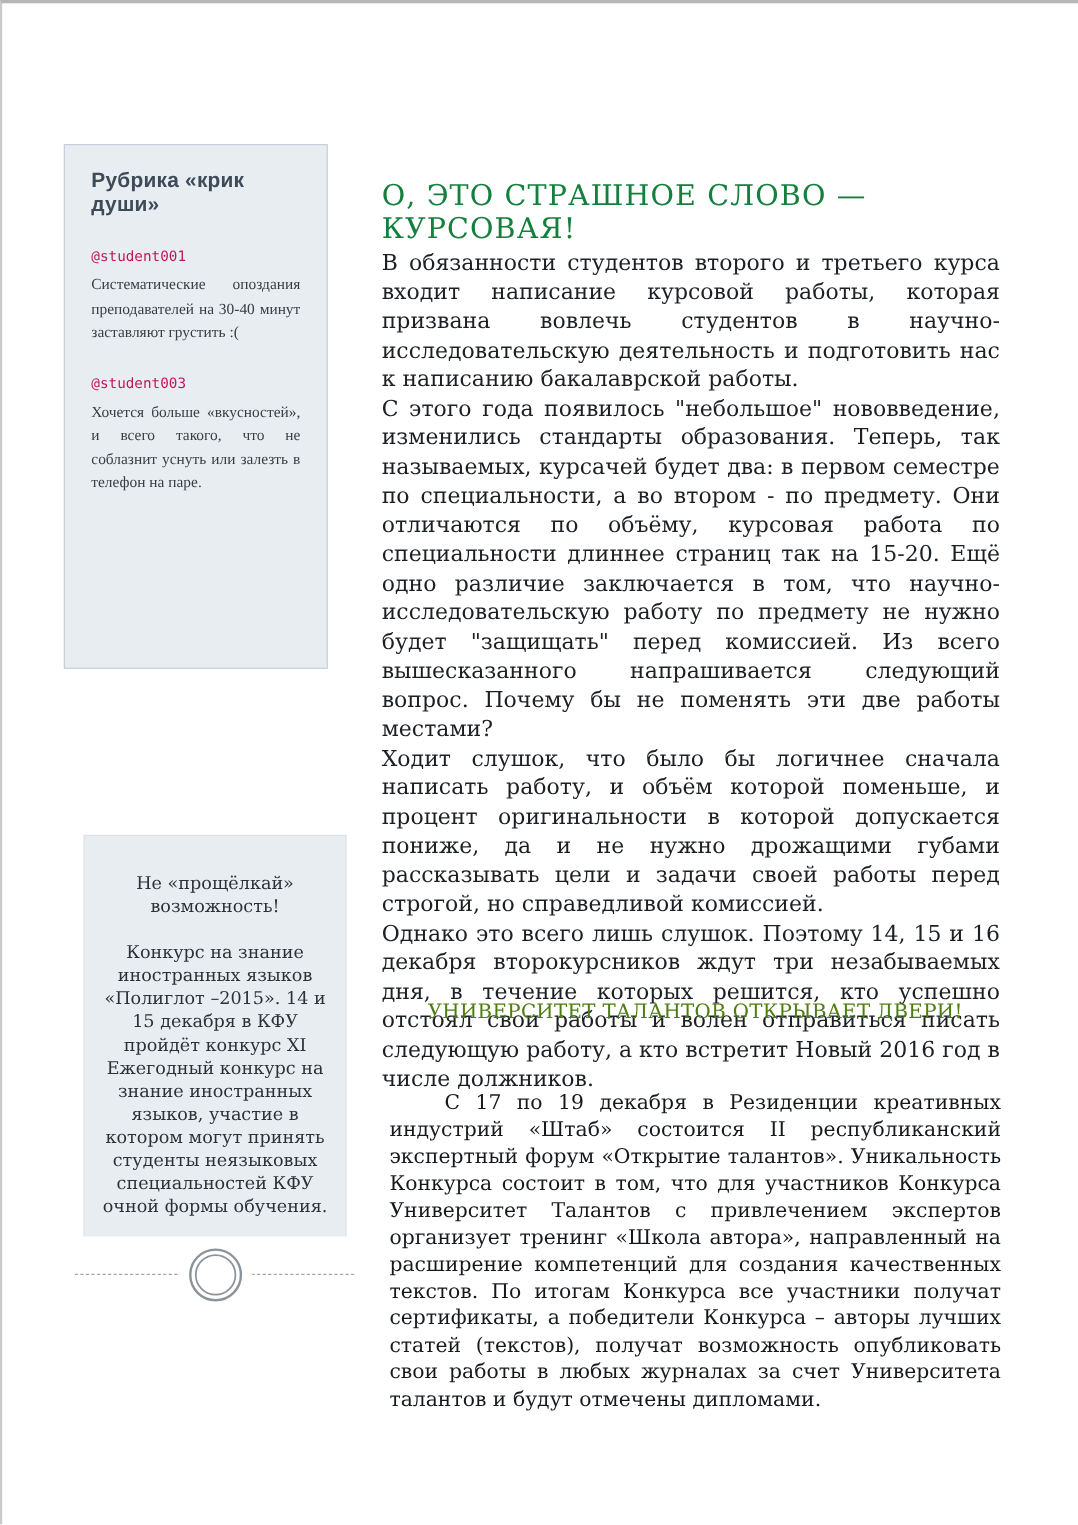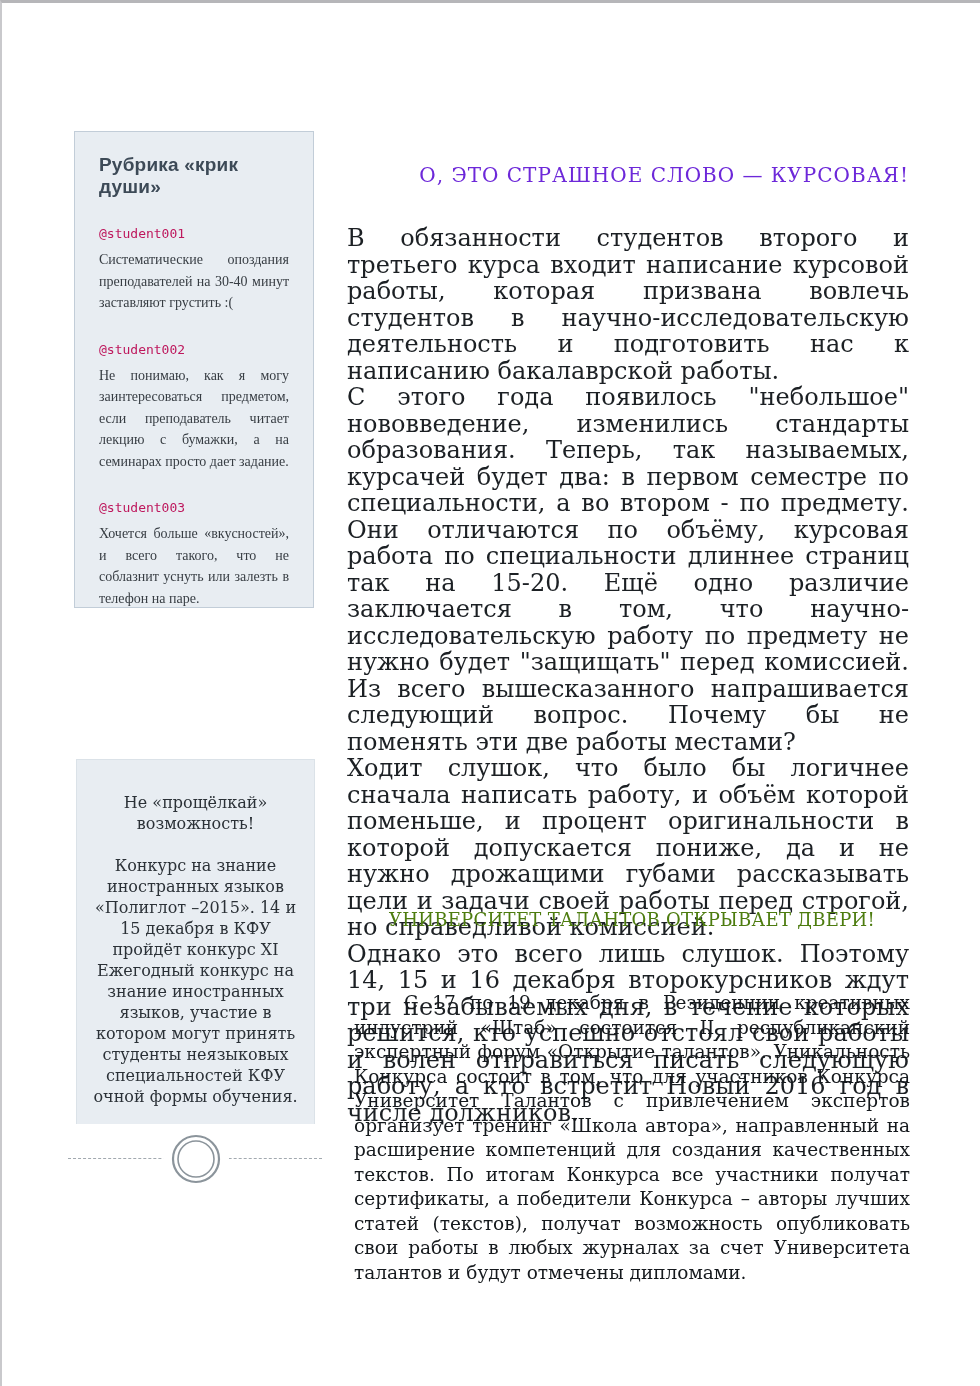--- a/index.html
+++ b/index.html
@@ -5,21 +5,21 @@
   html,body{margin:0;padding:0;background:#ffffff;}
   .page{
     position:relative;width:980px;height:1386px;background:#ffffff;
     box-sizing:border-box;overflow:hidden;
     border-top:3px solid #b6b6b9;border-left:2px solid #c9c9cc;
     font-family:"DejaVu Serif", serif;color:#1a1e22;
   }
 
   
   .crybox{
-    position:absolute;left:72px;top:128px;width:240px;height:477px;
+    position:absolute;left:56px;top:128px;width:240px;height:477px;
     box-sizing:border-box;background:#e8edf2;border:1px solid #c2cdd8;
     padding:22px 24px 0 24px;
   }
   .crybox-title{
     font-family:"Liberation Sans", sans-serif;font-weight:bold;
     font-size:19px;color:#3d4a57;margin:0 0 14px 0;letter-spacing:.2px;
   }
   .post-handle{
     font-family:"DejaVu Sans Mono", monospace;font-size:13px;
     color:#be185d;margin:28px 0 8px 0;
@@ -45,25 +45,25 @@
   }
   .punch-halo{
     position:absolute;left:161px;top:1123px;width:66px;height:66px;
     border-radius:50%;background:#ffffff;
   }
   .punch{position:absolute;left:167px;top:1129px;width:54px;height:54px;}
 
   
   .art1-title{
     position:absolute;left:345px;top:160px;width:562px;
-    text-align:right;font-size:20px;letter-spacing:1px;color:#6d28d9;
+    text-align:left;font-size:26px;letter-spacing:1px;color:#15803d;
   }
   .art1-body{
     position:absolute;left:345px;top:222px;width:562px;
-    font-size:24px;line-height:26.5px;text-align:justify;color:#1c2024;
+    font-size:20px;line-height:26.5px;text-align:justify;color:#1c2024;
   }
   .art1-body p{margin:0;}
 
   
   .art2-title{
     position:absolute;left:352px;top:906px;width:556px;
     text-align:center;font-size:18px;color:#4d7c0f;letter-spacing:.3px;
   }
   .art2-body{
     position:absolute;left:352px;top:988px;width:556px;
@@ -77,24 +77,20 @@
 <div class="page">
 
   <div class="crybox">
     <h2 class="crybox-title">Рубрика «крик души»</h2>
 
     <div>
       <div class="post-handle">@student001</div>
       <p class="post-text">Систематические опоздания преподавателей на 30-40 минут заставляют грустить :(</p>
     </div>
 
-    <div>
-      <div class="post-handle">@student002</div>
-      <p class="post-text">Не понимаю, как я могу заинтересоваться предметом, если преподаватель читает лекцию с бумажки, а на семинарах просто дает задание.</p>
-    </div>
 
     <div>
       <div class="post-handle">@student003</div>
       <p class="post-text">Хочется больше «вкусностей», и всего такого, что не соблазнит уснуть или залезть в телефон на паре.</p>
     </div>
   </div>
 
   <div class="annbox">
     <p class="ann-title">Не «прощёлкай» возможность!</p>
     <p class="ann-body">Конкурс на знание иностранных языков «Полиглот –2015». 14 и 15 декабря в КФУ пройдёт конкурс XI Ежегодный конкурс на знание иностранных языков, участие в котором могут принять студенты неязыковых специальностей КФУ очной формы обучения.</p>

